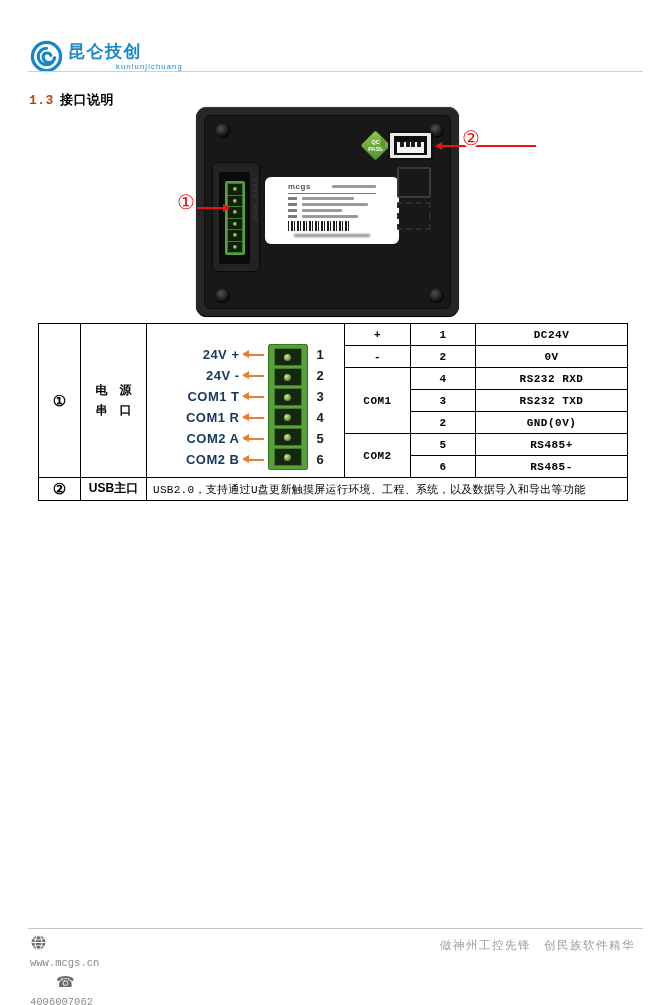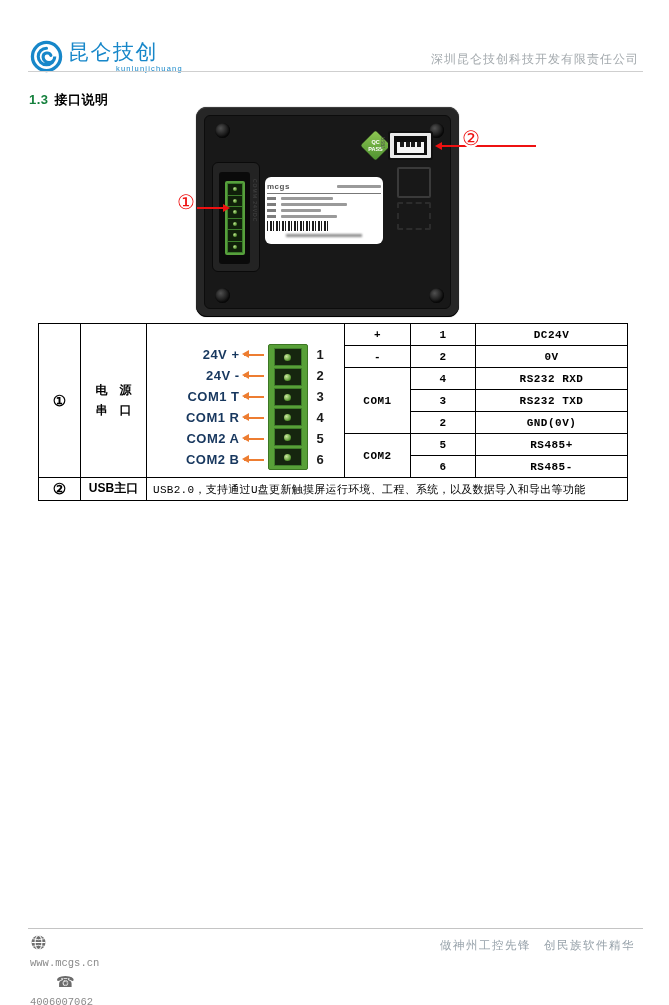--- a/index.html
+++ b/index.html
@@ -5,28 +5,28 @@
   * { margin:0; padding:0; box-sizing:border-box; }
   html,body { background:#888; }
   .page {
     position:relative; width:669px; height:1005px; margin:0 auto;
     background:#ffffff; overflow:hidden;
     font-family:"Liberation Sans", sans-serif; color:#000;
   }
   
   .logo { position:absolute; left:30px; top:40px; display:flex; align-items:center; }
   .logo-text { margin-left:5px; color:#1787c9; }
-  .logo-title { font-size:21px; font-weight:normal; letter-spacing:1.5px; line-height:1; }
+  .logo-title { font-size:17px; font-weight:bold; letter-spacing:1.5px; line-height:1; }
   .logo-sub   { font-size:7.5px; letter-spacing:1.2px; margin-top:2px;padding-left:48px; }
   .company { position:absolute; right:30px; top:51px; font-size:12px; color:#a3a9ad; letter-spacing:1px; }
   .header-rule { position:absolute; left:28px; right:26px; top:71px; height:0; border-top:1.5px solid #cfcfcf; }
 
   
   .section { position:absolute; left:29px; top:91px; font-size:13px; font-weight:bold; letter-spacing:0.5px; }
-  .section .num { color:#15803d; margin-right:6px; }
+  .section .num { color:#c2410c; margin-right:6px;font-family:Liberation Mono, monospace; }
 
   
   .device { position:absolute; left:196px; top:107px; width:263px; height:210px;
             background:#262626; border-radius:11px;
             box-shadow: inset 0 1px 0 #3d3d3d, inset 0 -1px 0 #000, 0 0 1px #555; }
   .device-inner { position:absolute; inset:8px; background:#181818; border-radius:6px; border:1px solid #0c0c0c; }
   .screw { position:absolute; width:15px; height:15px; border-radius:50%;
            background:radial-gradient(circle at 38% 35%, #505050, #0b0b0b 68%);
            box-shadow:0 0 2px #000 inset; }
   .screw.tl{left:19px;top:16px;} .screw.tr{left:233px;top:16px;}
@@ -38,22 +38,22 @@
                  background:#0a0a0a; border-radius:3px; }
   .terminal { position:absolute; left:6px; top:9px; width:20px; height:74px;
               background:#3c7d2b; border:2px solid #57a03c; border-radius:2px;
               display:flex; flex-direction:column; gap:1px; padding:1px; }
   .t-cell { flex:1; background:#10200a; position:relative; }
   .t-cell::after { content:''; position:absolute; left:50%; top:50%; width:4px; height:4px; margin:-2px 0 0 -2px;
                    border-radius:50%; background:radial-gradient(circle at 35% 35%, #b9e08a, #4f8a2d 70%); }
   .conn-side-label { position:absolute; right:1px; top:16px; writing-mode:vertical-rl;
                      font-size:5px; color:#474747; letter-spacing:1px; }
 
-  .sticker { position:absolute; left:69px; top:70px; width:118px; height:67px;
-             background:#fff; border-radius:6px; padding:5px 2px;
+  .sticker { position:absolute; left:69px; top:70px; width:134px; height:67px;
+             background:#fff; border-radius:6px; padding:5px 23px;
              display:flex; flex-direction:column; gap:3px; }
   .lbl-head { display:flex; align-items:center; justify-content:space-between;
               border-bottom:1px solid #777; padding-bottom:2px; filter:blur(0.7px); }
   .lbl-brand { font-size:8px; font-weight:bold; color:#555; letter-spacing:0.5px; }
   .bar { background:#9a9a9a; height:3px; border-radius:1px; filter:blur(0.7px); }
   .lbl-row { display:flex; gap:5px; align-items:center; }
   .lbl-key { width:9px; height:3px; background:#7d7d7d; filter:blur(0.7px); }
   .barcode { width:62px; height:10px; filter:blur(0.4px);
              background:repeating-linear-gradient(90deg,#1c1c1c 0 1px,#fff 1px 3px,#1c1c1c 3px 5px,#fff 5px 6px); }
   .lbl-bottom { align-self:center; width:76px; height:3px; background:#8d8d8d; filter:blur(0.8px); }
@@ -135,21 +135,20 @@
   <div class="logo">
     <svg width="33" height="33" viewBox="0 0 34 34">
       <circle cx="17" cy="17" r="14.5" fill="none" stroke="#1787c9" stroke-width="3.4"></circle>
       <path d="M17 8.5 a8.5 8.5 0 1 0 8.5 8.5 a6 6 0 0 1 -12 0.6 a4.2 4.2 0 0 1 8 -1.8" fill="none" stroke="#1787c9" stroke-width="3.2" stroke-linecap="round"></path>
     </svg>
     <div class="logo-text">
       <div class="logo-title">昆仑技创</div>
       <div class="logo-sub">kunlunjichuang</div>
     </div>
   </div>
-  <div class="company">深圳昆仑技创科技开发有限责任公司</div>
   <div class="header-rule"></div>
 
   <div class="section">
     <span class="num">1.3</span><span>接口说明</span>
   </div>
 
   <div class="device">
     <div class="device-inner"></div>
     <div class="screw tl"></div>
     <div class="screw tr"></div>

